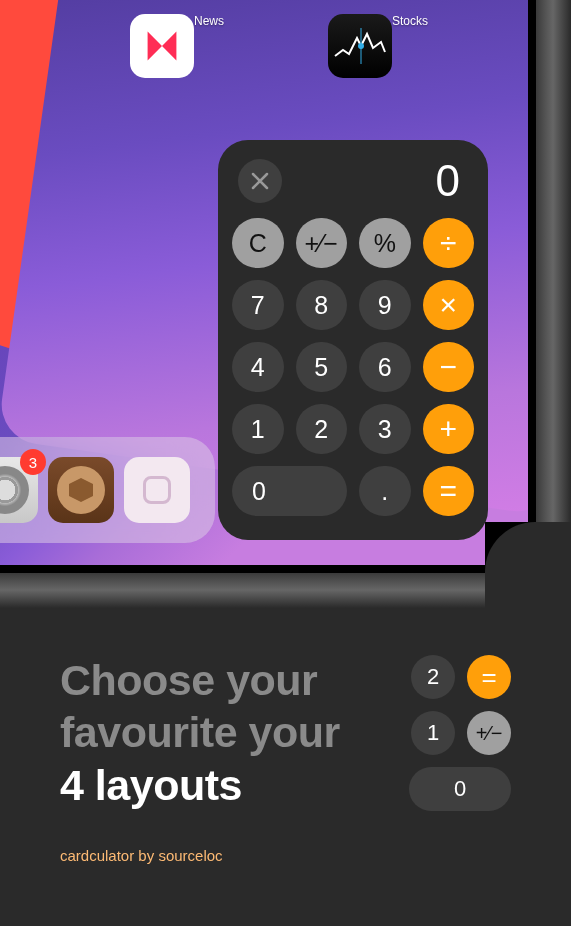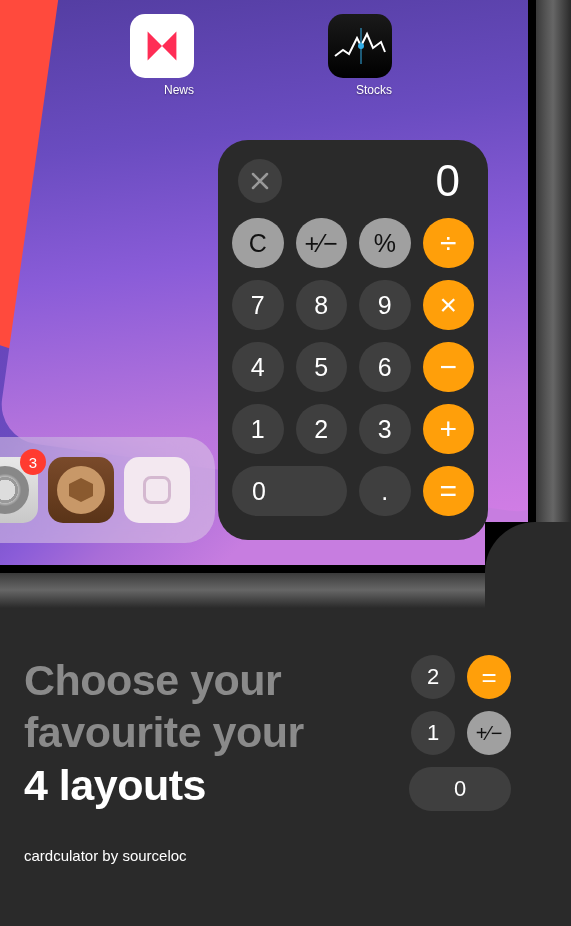--- a/index.html
+++ b/index.html
@@ -6,21 +6,21 @@
 body{width:571px;height:926px;background:#2a2a2a;overflow:hidden;position:relative}
 .device{position:absolute;top:0;left:0;width:571px;height:608px}
 .wallpaper{position:absolute;top:0;left:0;width:528px;height:565px;background:linear-gradient(135deg,#ff4a3d 0%,#ff4a3d 15%,#643cb5 15%,#6a4cc0 42%,#8a5cd8 52%,#a96dd8 60%,#c77de0 72%,#c77de0 100%);border-bottom-right-radius:42px;overflow:hidden}
 .wallpaper::before{content:'';position:absolute;top:-80px;left:-100px;width:360px;height:440px;background:#ff4a3d;transform:rotate(18deg);border-radius:20px}
 .wallpaper::after{content:'';position:absolute;top:-40px;left:30px;width:560px;height:520px;background:linear-gradient(165deg,#4a3795 0%,#6a4cc0 35%,#8a5cd8 55%,#b976dd 80%,#d27de5 100%);transform:rotate(8deg);border-radius:40px}
 .frame-r{position:absolute;top:0;left:528px;width:43px;height:608px;background:linear-gradient(90deg,#000 0%,#000 8px,#3a3a3a 8px,#555 18px,#666 25px,#2a2a2a 43px)}
 .frame-b{position:absolute;top:565px;left:0;width:571px;height:43px;background:linear-gradient(180deg,#000 0%,#000 8px,#3a3a3a 8px,#555 18px,#666 25px,#2a2a2a 43px)}
 .corner{position:absolute;top:522px;left:485px;width:86px;height:86px;background:#000;z-index:2}
 .corner::after{content:'';position:absolute;top:0;left:0;width:86px;height:86px;background:#2a2a2a;border-top-left-radius:50px}
 .icons{position:absolute;top:14px;left:0;width:528px;display:flex;z-index:10}
-.app{display:flex;flex-direction:column;align-items:flex-end;position:absolute}
+.app{display:flex;align-items:flex-start;position:absolute}
 .app-1{left:130px}.app-2{left:328px}
 .app-icon{width:64px;height:64px;border-radius:15px;display:flex;align-items:center;justify-content:center;margin-bottom:5px}
 .news-ic{background:#fff}
 .news-svg{width:36px;height:36px}
 .stocks-ic{background:linear-gradient(180deg,#1a1a1a,#000)}
 .app-label{color:#fff;font-size:12px;text-shadow:0 1px 2px rgba(0,0,0,0.4)}
 .dock{position:absolute;left:0;top:437px;width:215px;height:106px;background:rgba(220,200,230,0.55);backdrop-filter:blur(20px);border-top-right-radius:30px;border-bottom-right-radius:30px;z-index:10;display:flex;align-items:center;padding-left:0}
 .dock-item{width:66px;height:66px;border-radius:15px;margin-left:10px;position:relative;display:flex;align-items:center;justify-content:center}
 .settings{background:linear-gradient(180deg,#e8e8e8,#c8c8c8);margin-left:-28px}
 .gear{width:48px;height:48px;border-radius:50%;background:radial-gradient(circle,#ddd 30%,#999 31%,#999 38%,#bbb 39%,#888 48%);position:relative}
@@ -33,24 +33,24 @@
 .calc{position:absolute;top:140px;left:218px;width:270px;height:400px;background:#2a2a2a;border-radius:30px;z-index:20;padding:14px 14px 18px}
 .calc-top{display:flex;justify-content:space-between;align-items:center;height:54px;padding:0 6px}
 .close{width:44px;height:44px;background:#3f3f3f;border-radius:50%;display:flex;align-items:center;justify-content:center;color:#999;font-size:20px}
 .display{color:#fff;font-size:44px;font-weight:300;padding-right:8px}
 .grid{display:grid;grid-template-columns:repeat(4,1fr);gap:12px;margin-top:10px}
 .btn{height:50px;border-radius:25px;display:flex;align-items:center;justify-content:center;font-size:25px;color:#fff;cursor:pointer}
 .fn{background:#a0a0a0;color:#111}
 .num{background:#3f3f3f}
 .op{background:#ff9f0a;font-size:30px}
 .zero{grid-column:span 2;justify-content:flex-start;padding-left:20px}
-.promo{position:absolute;top:636px;left:0;width:547px;padding:18px 24px}
+.promo{position:absolute;top:636px;left:0;width:547px;padding:18px 60px}
 .headline{font-size:43px;font-weight:800;line-height:1.22;color:#8a8a8a;letter-spacing:-0.5px}
 .accent{color:#ffffff}
-.credit{color:#ffffff;font-size:15px;margin-top:36px}
+.credit{color:#fdba74;font-size:15px;margin-top:36px}
 .mini{position:absolute;top:655px;right:60px;display:flex;flex-direction:column;gap:12px;align-items:flex-end}
 .mini-row{display:flex;gap:12px;align-items:center}
 .chip{width:44px;height:44px;border-radius:22px;display:flex;align-items:center;justify-content:center;font-size:22px}
 .chip-dark{background:#3f3f3f;color:#fff}
 .chip-or{background:#ff9f0a;color:#fff;font-size:26px}
 .chip-gray{background:#a0a0a0;color:#111;font-size:20px}
 .chip-wide{width:102px;height:44px;border-radius:22px;background:#3f3f3f;color:#fff;display:flex;align-items:center;justify-content:center;font-size:22px}
 </style>
 </head>
 <body>

